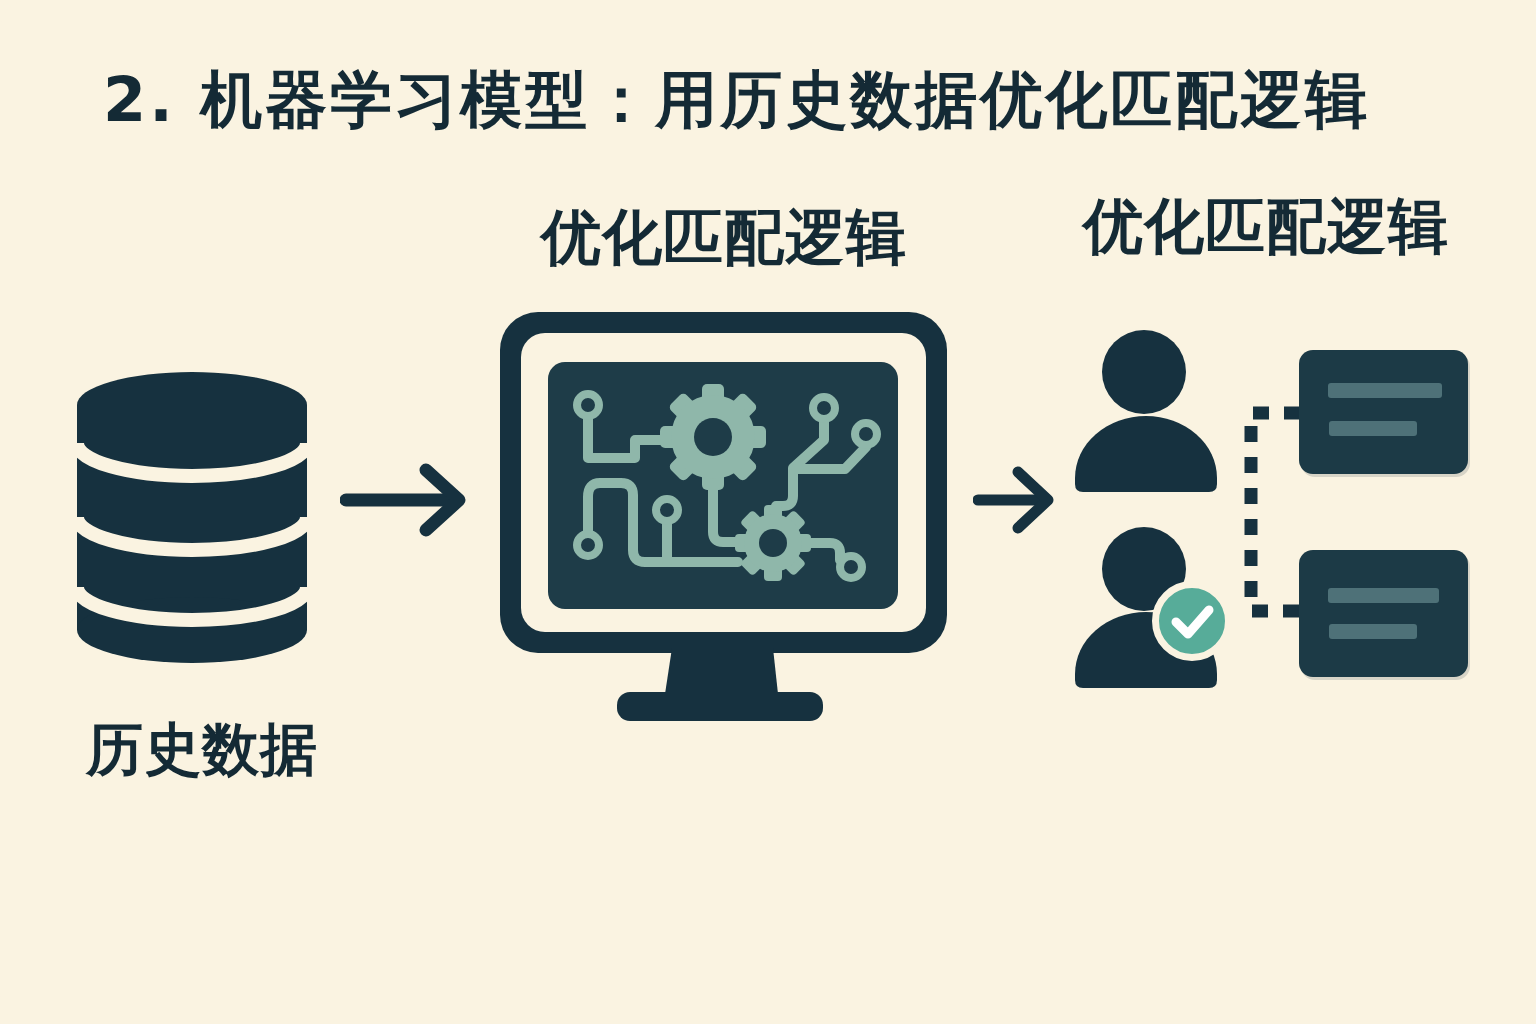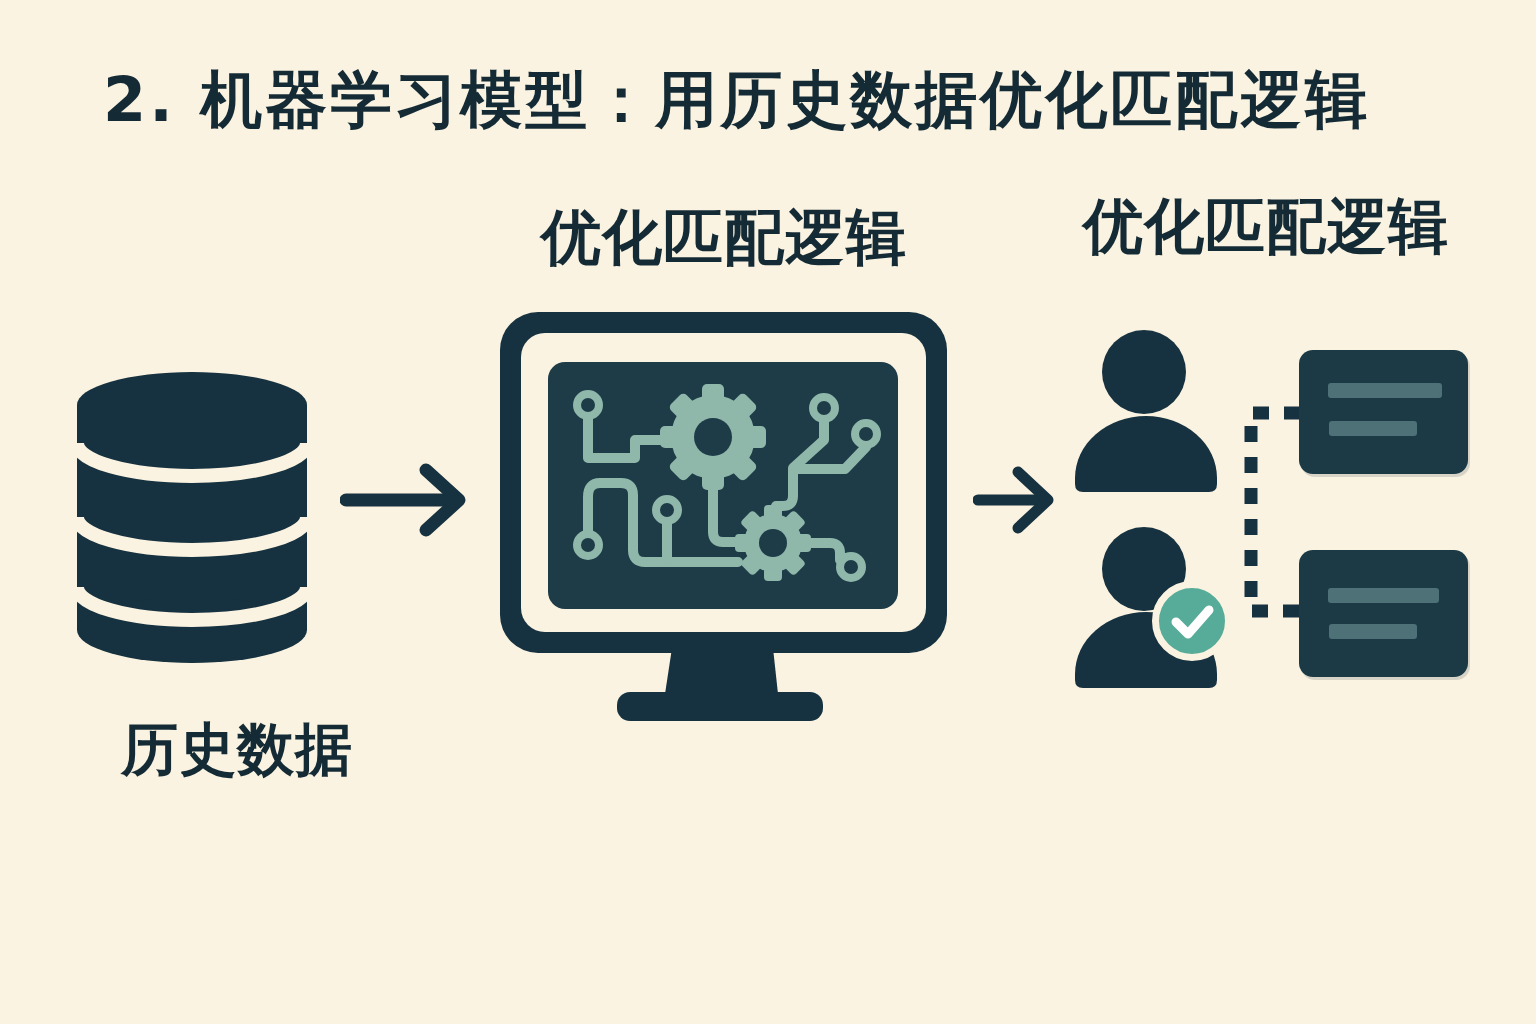--- a/index.html
+++ b/index.html
@@ -27,21 +27,21 @@
     left:103px;top:58px;width:1330px;
     font-size:62px;font-weight:700;color:var(--ink);
     letter-spacing:3px;white-space:nowrap;
   }
   .step-label{
     font-size:60px;font-weight:700;color:var(--ink);
     letter-spacing:1px;text-align:center;white-space:nowrap;
   }
   .label-model{left:500px;top:198px;width:448px;}
   .label-matching{left:1078px;top:187px;width:376px;}
-  .label-db{left:86px;top:712px;width:320px;text-align:left;font-size:57px;margin-left:35px;}
+  .label-db{left:86px;top:712px;width:320px;text-align:left;font-size:57px;}
   .card{
     background:var(--card);border-radius:14px;
     box-shadow:2px 3px 0 rgba(19,42,53,0.15);
   }
   .card-1{left:1299px;top:350px;width:169px;height:124px;}
   .card-2{left:1299px;top:550px;width:169px;height:127px;}
   .card .bar{position:absolute;background:var(--card-bar);border-radius:3px;height:15px;}
   .card-1 .bar-a{left:29px;top:33px;width:114px;}
   .card-1 .bar-b{left:30px;top:71px;width:88px;}
   .card-2 .bar-a{left:29px;top:38px;width:111px;}

